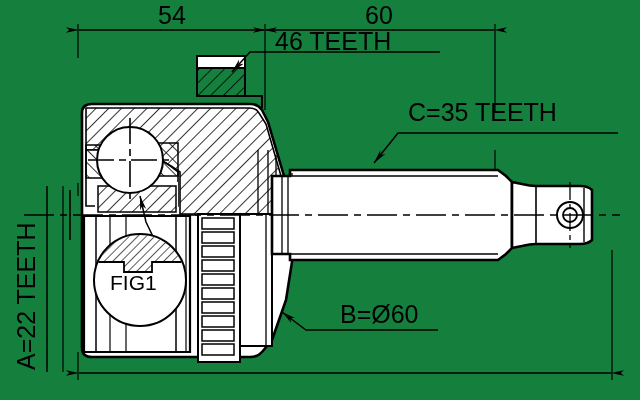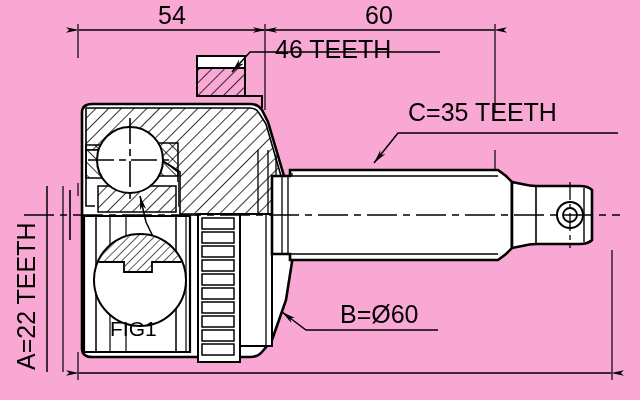--- a/index.html
+++ b/index.html
@@ -1,25 +1,25 @@
 <!DOCTYPE html>
 <html><head>
 <meta charset="utf-8">
 <style>
   html,body{margin:0;padding:0;background:#ffffff;}
   body{width:640px;height:400px;overflow:hidden;
        font-family:"Liberation Sans", sans-serif;color:#000;}
-  #stage{position:relative;width:640px;height:400px;background:#f9a8d4;}
+  #stage{position:relative;width:640px;height:400px;background:#15803d;}
   #stage svg{position:absolute;left:0;top:0;}
   .lbl{position:absolute;font-family:"Liberation Sans", sans-serif;
        font-weight:400;color:#000;white-space:nowrap;line-height:1;}
   .dimnum{font-size:25px;}
   .teeth{font-size:25px;}
   .vert{transform-origin:0 0;transform:rotate(-90deg);}
-  .fig{font-size:21px;margin-top:46px;}
+  .fig{font-size:21px;}
 </style>
 </head>
 <body>
 
 <div id="stage">
 
 <svg width="640" height="400" viewBox="0 0 640 400">
   <defs>
     <pattern id="hatchR" width="9" height="9" patternUnits="userSpaceOnUse" patternTransform="rotate(45)">
       <line x1="0" y1="0" x2="0" y2="9" stroke="#000" stroke-width="1.6"></line>
@@ -199,21 +199,21 @@
   <g>
     <line x1="47" y1="186" x2="47" y2="372" stroke="#000" stroke-width="1.5"></line>
   </g>
 
 </svg>
 
 <div class="lbl dimnum" style="left:158px; top:3px;">54</div>
 
 <div class="lbl dimnum" style="left:365px; top:3px;">60</div>
 
-<div class="lbl teeth" style="left:275px; top:37px;">46 TEETH</div>
+<div class="lbl teeth" style="left:275px; top:29px;">46 TEETH</div>
 
 <div class="lbl teeth" style="left:408px; top:100px;">C=35 TEETH</div>
 
 <div class="lbl teeth vert" style="left:14px; top:370px;">A=22 TEETH</div>
 
 <div class="lbl teeth" style="left:312px; top:302px;margin-left:28px;">B=Ø60</div>
 
 
 <div class="lbl fig" style="left:110px; top:272px;">FIG1</div>
 

